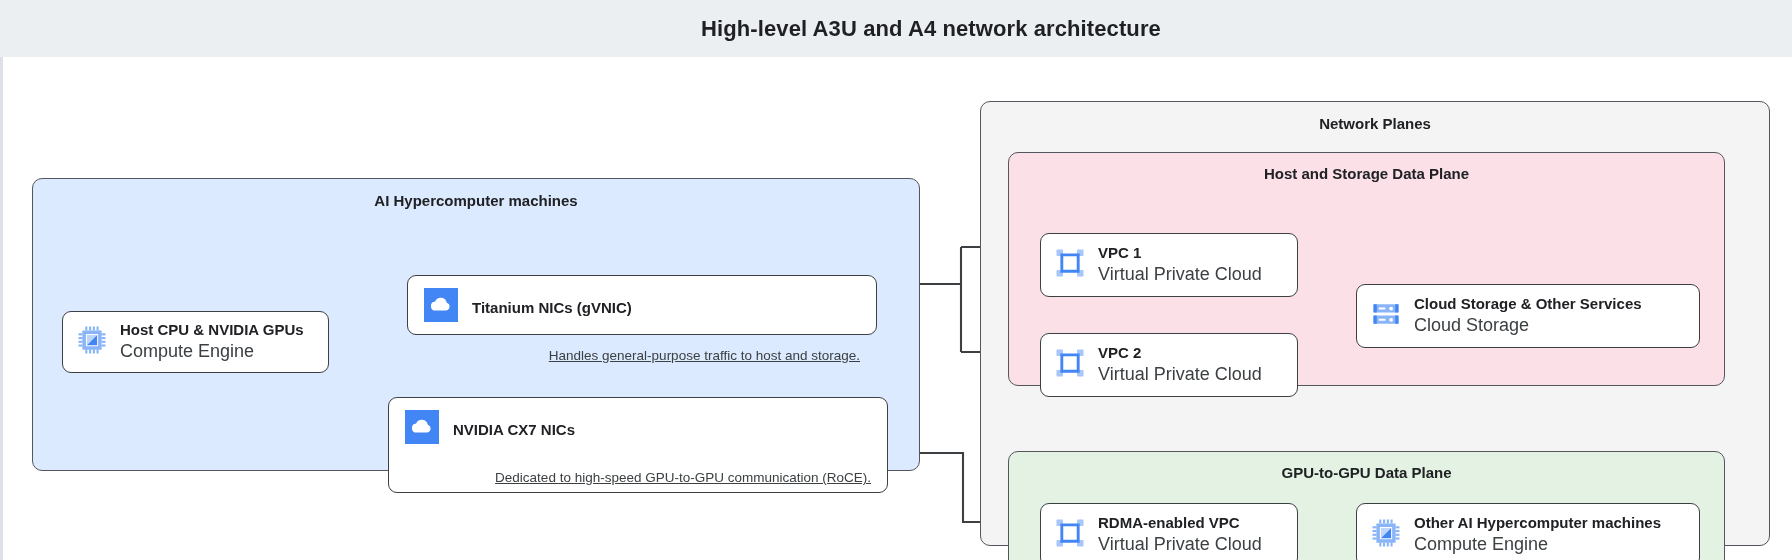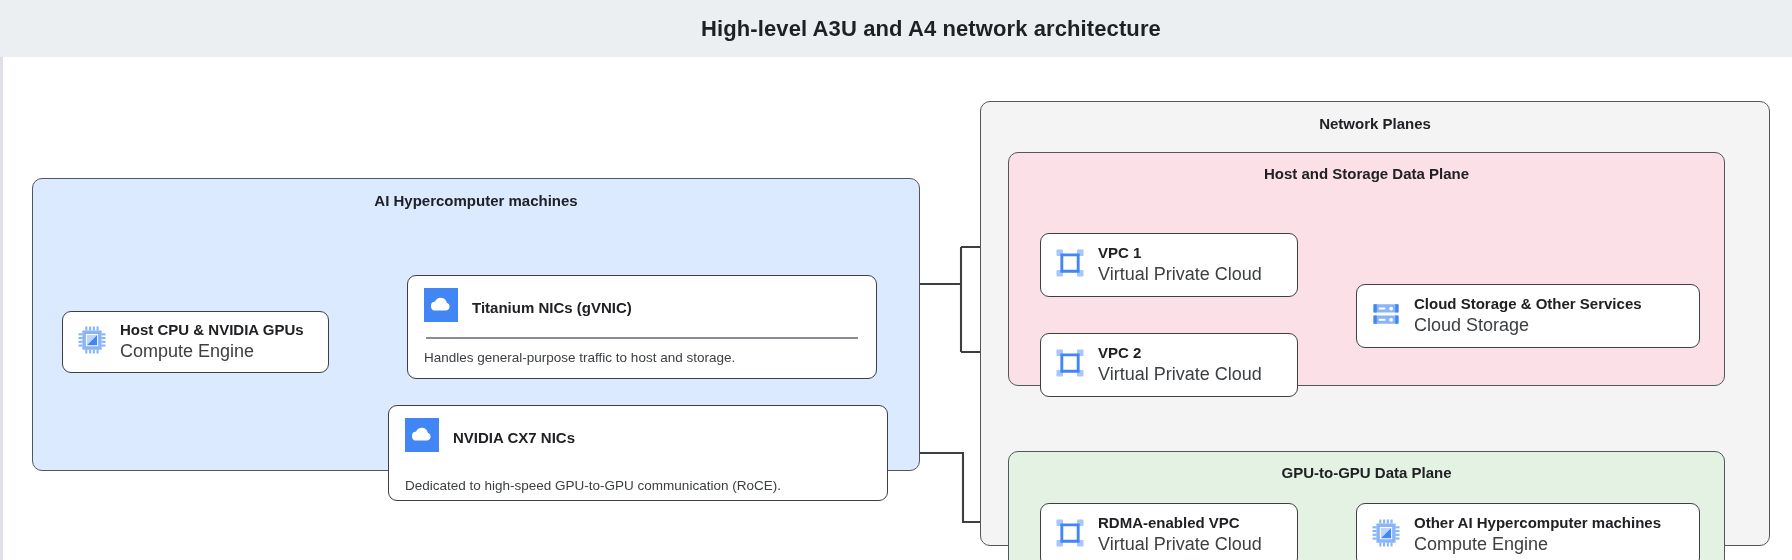--- a/index.html
+++ b/index.html
@@ -51,21 +51,21 @@
 
   
   .card{
     position:absolute; box-sizing:border-box;
     background:#ffffff; border:1.6px solid #3c4043; border-radius:9px;
     display:flex; flex-direction:column; padding:12px 16px 10px 16px;
   }
   .card .row{ display:flex; align-items:center; gap:14px; }
   .card .ctitle{ font-size:15px; font-weight:bold; color:#202124; white-space:nowrap; }
   .card .divider{ height:1.6px; background:#8a8d91; margin:11px 2px 0 2px; }
-  .card .caption{ font-size:13.5px; color:#3c4043; text-align:left; margin-top:11px; white-space:nowrap; }
+  .card .caption{ font-size:13.5px; color:#3c4043; text-align:right; margin-top:11px; white-space:nowrap;text-decoration:underline; }
 
   
   .ico{ flex:0 0 auto; display:block; }
 
   
   #wires{ position:absolute; left:0; top:0; width:1792px; height:560px; pointer-events:none; }
 </style>
 </head>
 <body>
 
@@ -133,35 +133,35 @@
           <path d="M7.9,16.1 V7.9 H16.1 Z" fill="#8ab4f8" opacity="0.55"></path>
           <path d="M16.1,7.9 V16.1 H7.9 Z" fill="#4285f4"></path>
         </svg>
       </span>
       <span class="txt">
         <span class="t1">Host CPU &amp; NVIDIA GPUs</span>
         <span class="t2">Compute Engine</span>
       </span>
     </div>
 
-    <div class="card" style="left:404px; top:218px; width:470px; height:104px;">
+    <div class="card" style="left:404px; top:218px; width:470px; height:60px;">
       <div class="row">
         <span class="ico">
           <svg width="34" height="34" viewBox="0 0 34 34">
             <rect x="0" y="0" width="34" height="34" fill="#4285f4"></rect>
             <path d="M11.4,22.6 a4.6,4.6 0 0 1 -0.25,-9.18 a6.1,6.1 0 0 1 11.6,1.25 a4.1,4.1 0 0 1 -0.6,7.93 z" fill="#ffffff"></path>
           </svg>
         </span>
         <span class="ctitle">Titanium NICs (gVNIC)</span>
       </div>
       <div class="divider"></div>
       <div class="caption">Handles general-purpose traffic to host and storage.</div>
     </div>
 
-    <div class="card" style="left:385px; top:348px; width:500px; height:96px;">
+    <div class="card" style="left:385px; top:340px; width:500px; height:96px;">
       <div class="row">
         <span class="ico">
           <svg width="34" height="34" viewBox="0 0 34 34">
             <rect x="0" y="0" width="34" height="34" fill="#4285f4"></rect>
             <path d="M11.4,22.6 a4.6,4.6 0 0 1 -0.25,-9.18 a6.1,6.1 0 0 1 11.6,1.25 a4.1,4.1 0 0 1 -0.6,7.93 z" fill="#ffffff"></path>
           </svg>
         </span>
         <span class="ctitle">NVIDIA CX7 NICs</span>
       </div>
       <div class="divider"></div>

